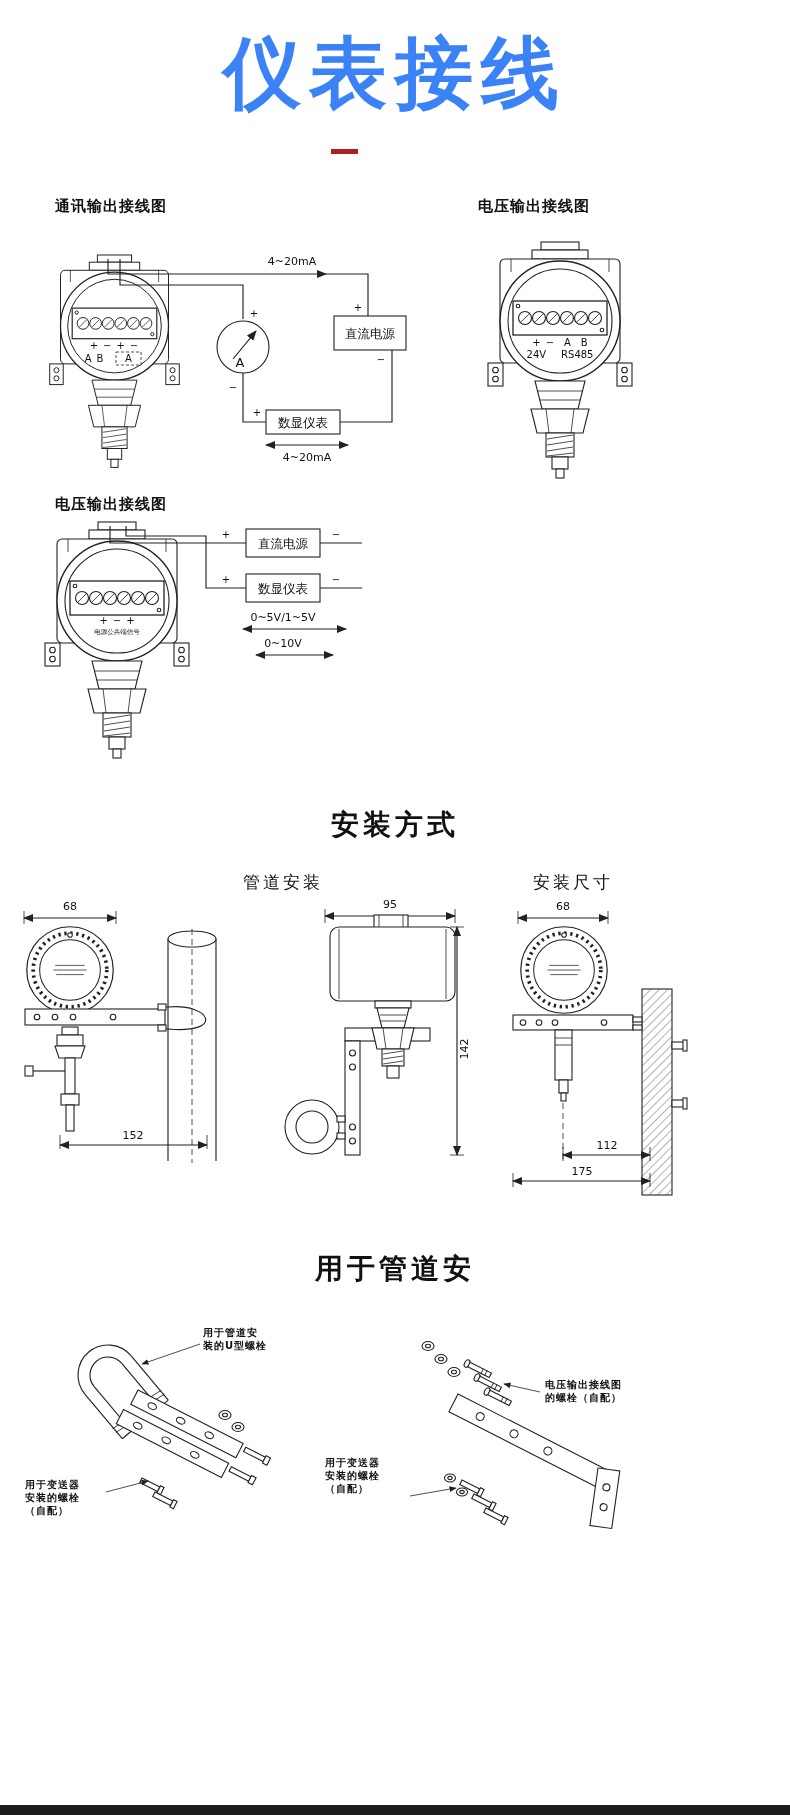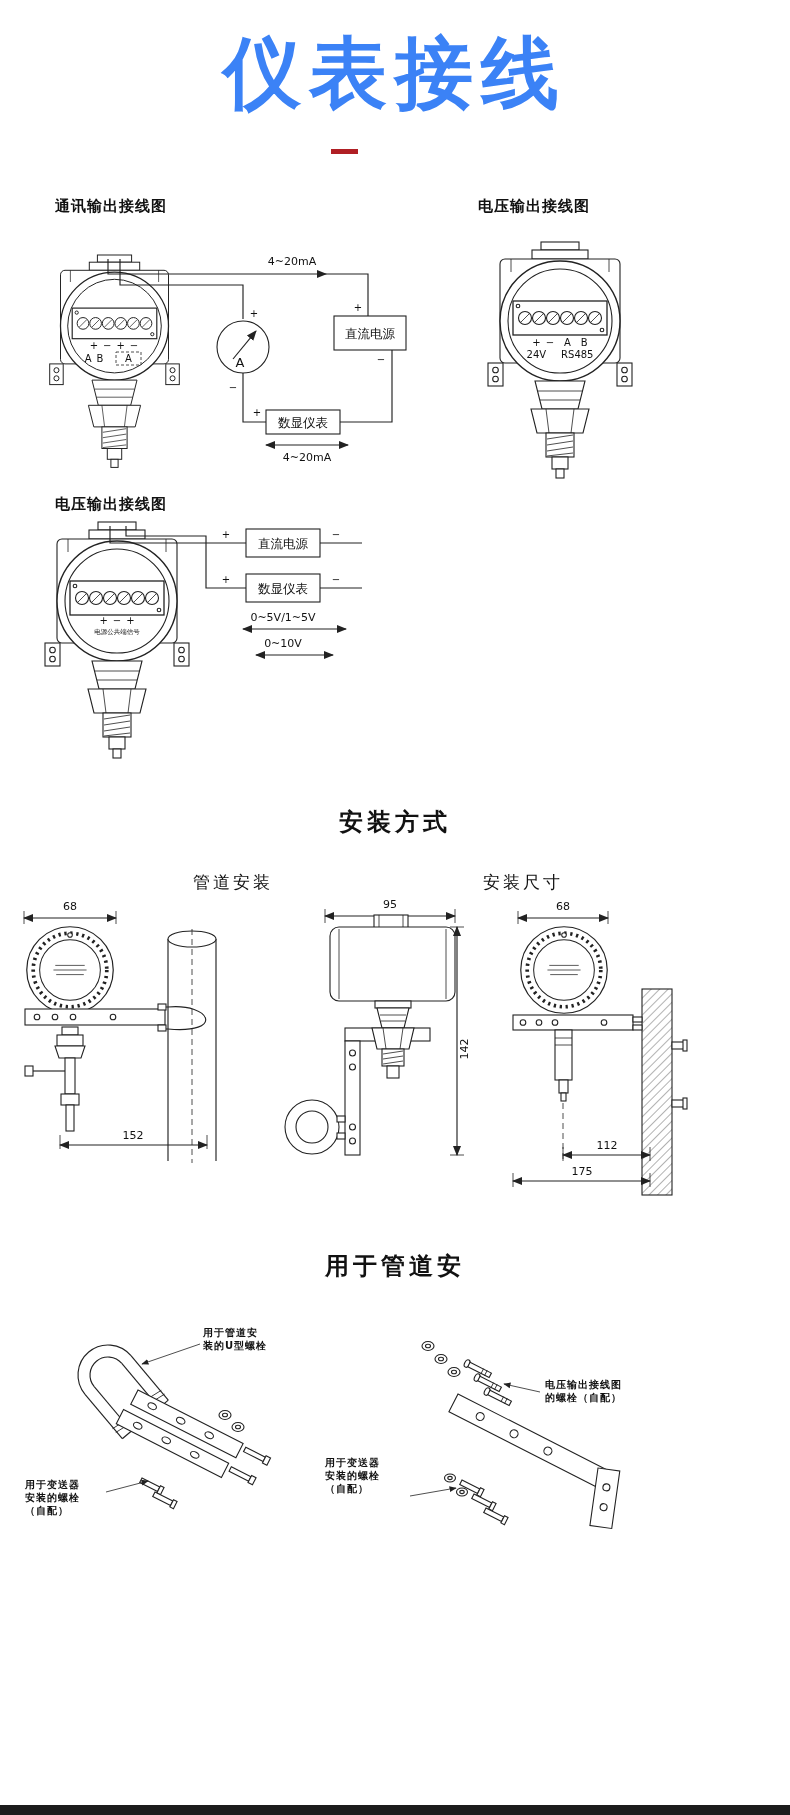--- a/index.html
+++ b/index.html
@@ -4,23 +4,23 @@
 <style>
   *{margin:0;padding:0;box-sizing:border-box}
   html,body{background:#fff}
   body{width:790px;height:1815px;position:relative;overflow:hidden;
        font-family:"DejaVu Sans","Liberation Sans",sans-serif;color:#111}
   .abs{position:absolute}
   .page-title{top:22px;left:0;width:790px;text-align:center;
               font-size:78px;font-weight:900;letter-spacing:8px;color:#3b82f6}
   .title-dash{top:149px;left:331px;width:27px;height:5px;background:#b01f24}
   .diagram-label{font-size:15px;font-weight:bold;letter-spacing:1px}
-  .section-title{left:0;width:790px;text-align:center;font-size:24px;
+  .section-title{left:0;width:790px;text-align:center;font-size:28px;
                  font-weight:bold;letter-spacing:4px}
-  .fig-label{width:130px;text-align:left;font-size:17px;letter-spacing:3px}
+  .fig-label{width:130px;text-align:right;font-size:17px;letter-spacing:3px}
   .note{font-size:10px;font-weight:bold;line-height:1.3;letter-spacing:1px;white-space:nowrap}
   svg.fig{position:absolute;overflow:visible}
   svg text{font-family:"DejaVu Sans","Liberation Sans",sans-serif;fill:#111}
   .ln{stroke:#222;stroke-width:1.15;fill:none}
   .lnthin{stroke:#222;stroke-width:0.8;fill:none}
   .dash{stroke-dasharray:6 4}
   .dash2{stroke-dasharray:3 2}
   .fw{fill:#fff;stroke:#222;stroke-width:1.1}
   .dim{font-size:11px;text-anchor:middle}
   .sgn{font-size:10px;text-anchor:middle}

